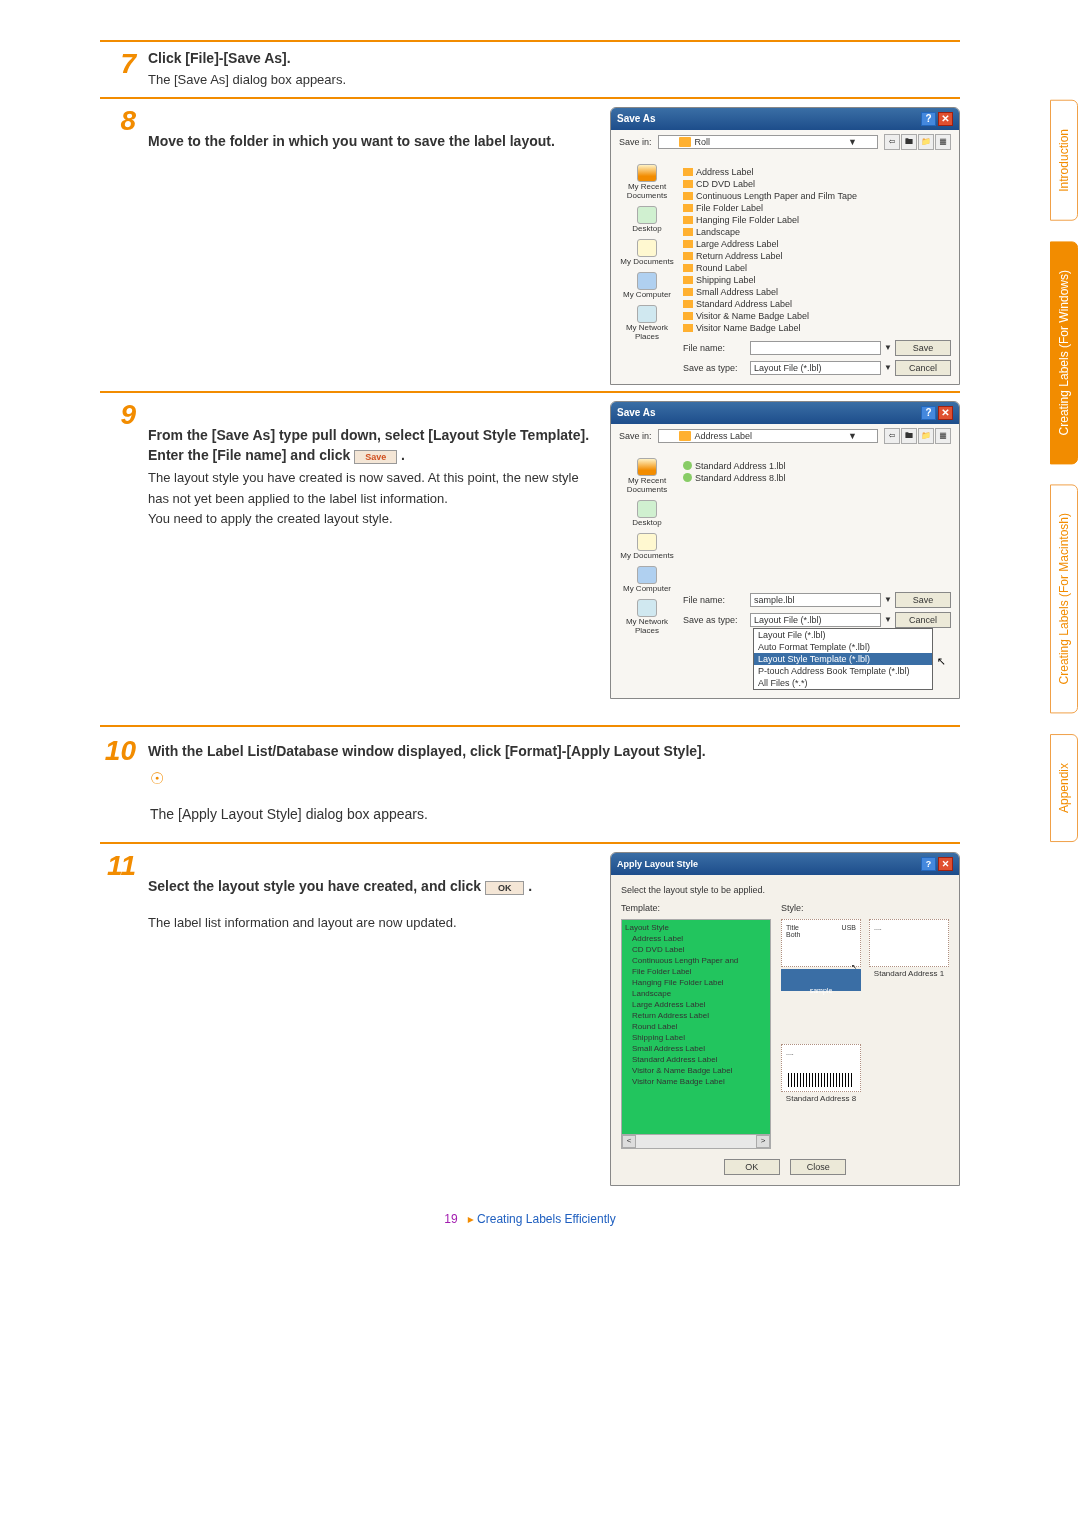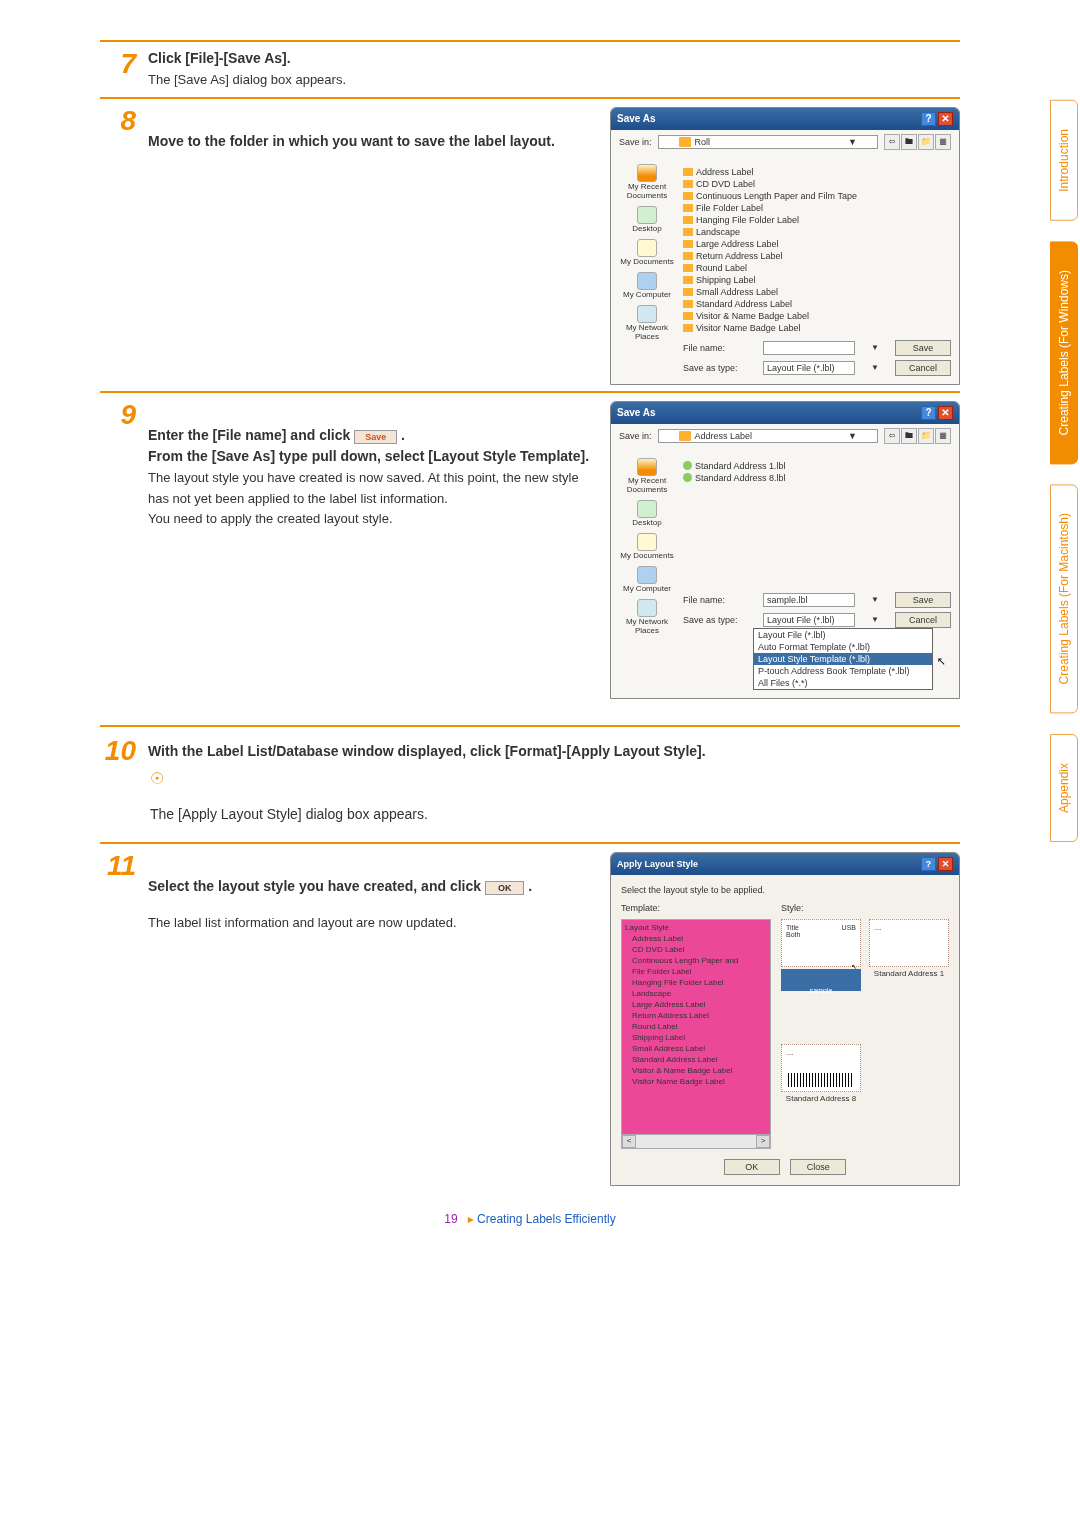--- a/index.html
+++ b/index.html
@@ -31,38 +31,38 @@
 .savein-row { display: flex; align-items: center; gap: 6px; margin-bottom: 6px; }
 .savein-row label { font-size: 9px; }
 .savein-select { border: 1px solid #999; padding: 1px 20px; font-size: 9px; flex: 1; display: flex; align-items: center; gap: 4px; background: #fff; }
 .folder-ic { width: 12px; height: 10px; background: #ffb030; display: inline-block; border-radius: 1px; }
 .nav-icons { display: flex; gap: 1px; }
 .nav-icons span { width: 16px; height: 16px; border: 1px solid #aaa; background: #eee; display: inline-block; font-size: 8px; text-align: center; line-height: 14px; }
 .file-list { border: 0; min-height: 120px; font-size: 9px; padding: 2px 0; }
 .file-list div { display: flex; align-items: center; gap: 3px; padding: 1px 0; }
 .file-ic { width: 10px; height: 8px; background: #ffb030; display: inline-block; }
 .file-ic.lbl { background: #88cc66; border-radius: 50%; width:9px; height:9px; }
-.form-row { display: flex; align-items: center; gap: 16px; margin-top: 4px; }
+.form-row { display: flex; align-items: center; gap: 3px; margin-top: 4px; }
 .form-row label { width: 64px; font-size: 9px; }
 .form-row .fld { border: 1px solid #999; padding: 1px 3px; font-size: 9px; flex: 1; background: #fff; min-height: 14px; }
 .btn-s { border: 1px solid #888; background: #ece9d8; padding: 2px 8px; font-size: 9px; width: 56px; text-align: center; }
 .dropdown-list { border: 1px solid #666; font-size: 9px; background: #fff; margin-top: 0; }
 .dropdown-list div { padding: 1px 4px; }
 .dropdown-list .hl { background: #3a6ea5; color: #fff; }
 .cursor { position: relative; }
 .cursor::after { content: '↖'; position: absolute; right: -14px; top: 2px; color: #000; font-size: 11px; }
 .icon-btn { display: inline-block; border: 1px solid #999; padding: 1px 12px; font-size: 9px; background: #f4e6d6; }
 .save-ic { display: inline-block; border: 1px solid #999; padding: 1px 10px; font-size: 9px; background: #f4e6d6; color: #d05020; }
 .sep-bar { border-top: 2px solid #f28c00; margin: 26px 0 10px; }
 .tip-row { display: flex; gap: 12px; padding: 4px 0 18px 50px; align-items: flex-start; }
 .tip-icon { color: #f28c00; font-size: 16px; }
 .apply-dialog { border: 1px solid #888; border-radius: 6px 6px 0 0; width: 350px; font-size: 9px; background: #f8f6f2; }
 .apply-body { padding: 10px; background: #f4f1ea; }
 .cat-layout { display: flex; gap: 10px; margin-top: 6px; }
-.cat-list { background: #ec4899; border: 1px solid #aaa; width: 150px; height: 230px; font-size: 8px; padding: 2px 0; position: relative; }
+.cat-list { background: #22c55e; border: 1px solid #aaa; width: 150px; height: 230px; font-size: 8px; padding: 2px 0; position: relative; }
 .cat-list ul { list-style: none; }
 .cat-list li { padding: 1px 2px 1px 10px; }
 .cat-list .root { padding-left: 3px; }
 .cat-scroll { position: absolute; bottom: 0; left: 0; right: 0; height: 14px; border-top: 1px solid #aaa; display: flex; justify-content: space-between; background: #e8e8e8; }
 .cat-scroll span { width: 14px; text-align: center; border: 1px solid #aaa; background: #ddd; font-size: 8px; }
 .style-preview { flex: 1; display: grid; grid-template-columns: 1fr 1fr; gap: 8px; }
 .prev-box { width: 100%; }
 .prev-img { border: 1px dotted #b09080; height: 48px; width: 100%; background: #fff; font-size: 7px; padding: 4px; position: relative; }
 .prev-img.bar { background: #3a6ea5; color: #fff; text-align: center; padding-top: 18px; border: none; }
 .prev-img.barcode::after { content: ''; position: absolute; bottom: 4px; left: 6px; right: 6px; height: 14px; background: repeating-linear-gradient(90deg, #000 0 1px, #fff 1px 3px); }
@@ -220,25 +220,25 @@
           </div>
         </div>
       </div>
     </div>
   </div>
 
   <div class="step">
     <div class="step-num">9</div>
     <div class="step-body step-row">
       <div class="step-left">
+        <div class="step-title">From the [Save As] type pull down, select [Layout Style Template].</div>
         <div class="step-title">
           <span>Enter the [File name] and click </span>
           <span class="save-ic">Save</span><b> .</b>
         </div>
-        <div class="step-title">From the [Save As] type pull down, select [Layout Style Template].</div>
         <div class="step-desc" style="white-space:pre-line">The layout style you have created is now saved. At this point, the new style has not yet been applied to the label list information.
 You need to apply the created layout style.</div>
       </div>
       <div class="step-right">
         <div class="dialog">
           <div class="dialog-title">
             <span>Save As</span>
             <span class="dialog-close">
               <span class="help">?</span>
               <span>✕</span>

